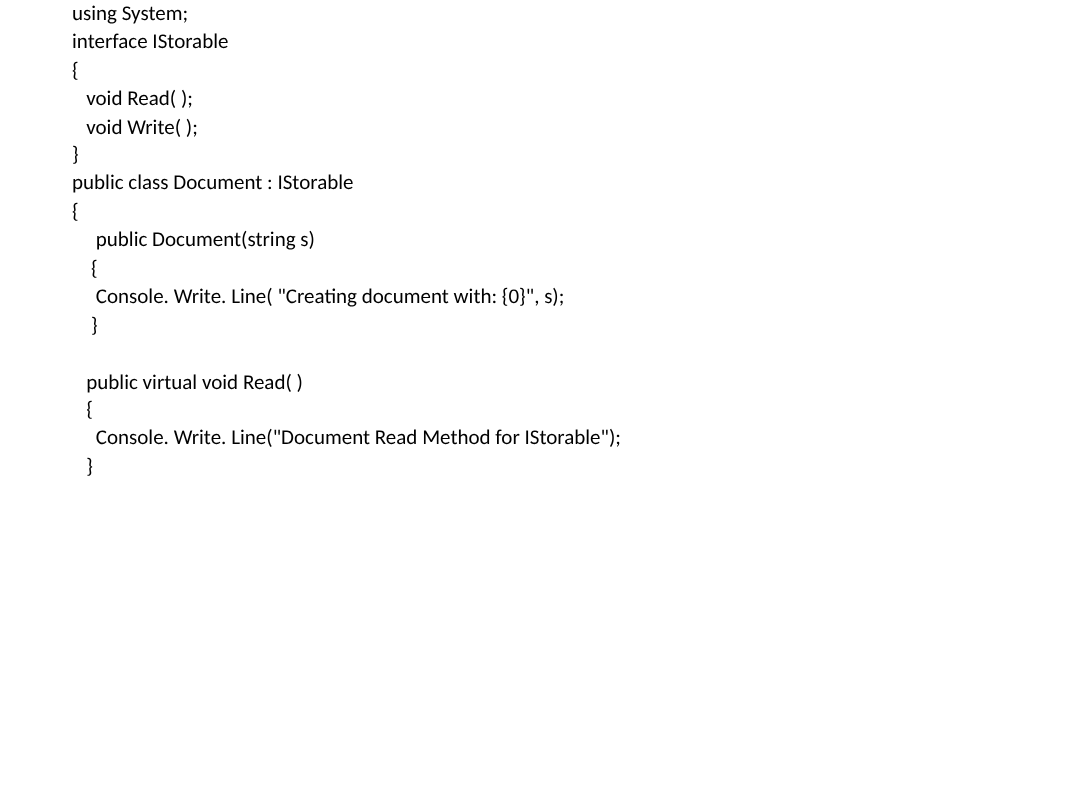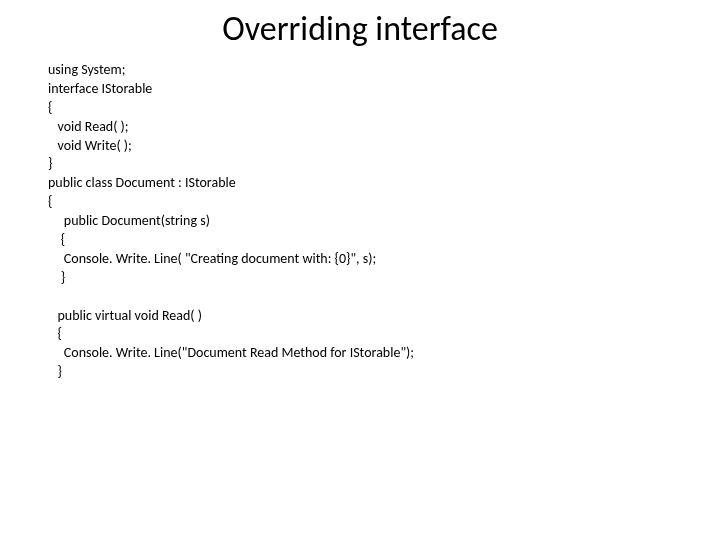--- a/index.html
+++ b/index.html
@@ -33,21 +33,20 @@
     color: #000;
     padding-left: 48px;
     padding-right: 40px;
     white-space: pre;
   }
 </style>
 </head>
 <body>
 
 <div class="slide">
-  <div class="title">Overriding interface</div>
   <div class="code">using System;
 interface IStorable
 {
    void Read( );
    void Write( );
 }
 public class Document : IStorable
 {
      public Document(string s)
     {

